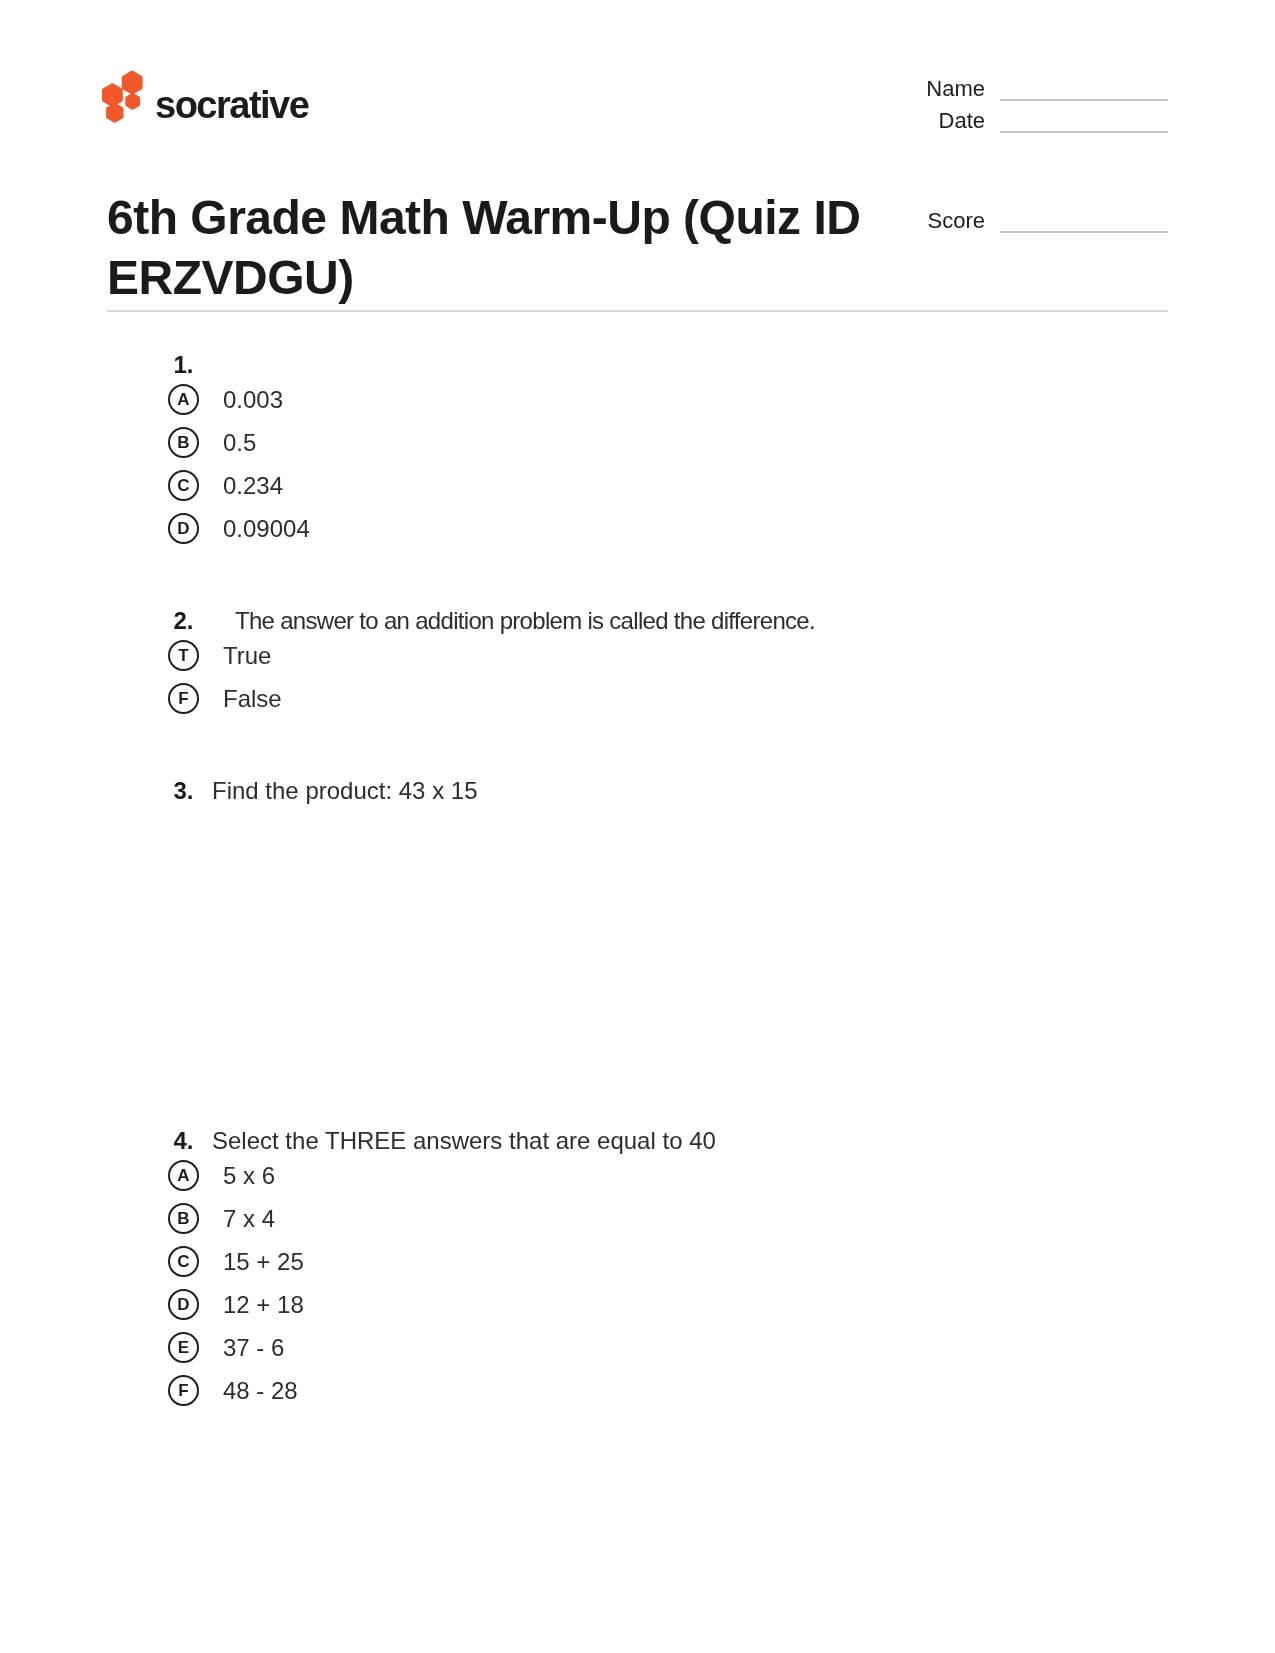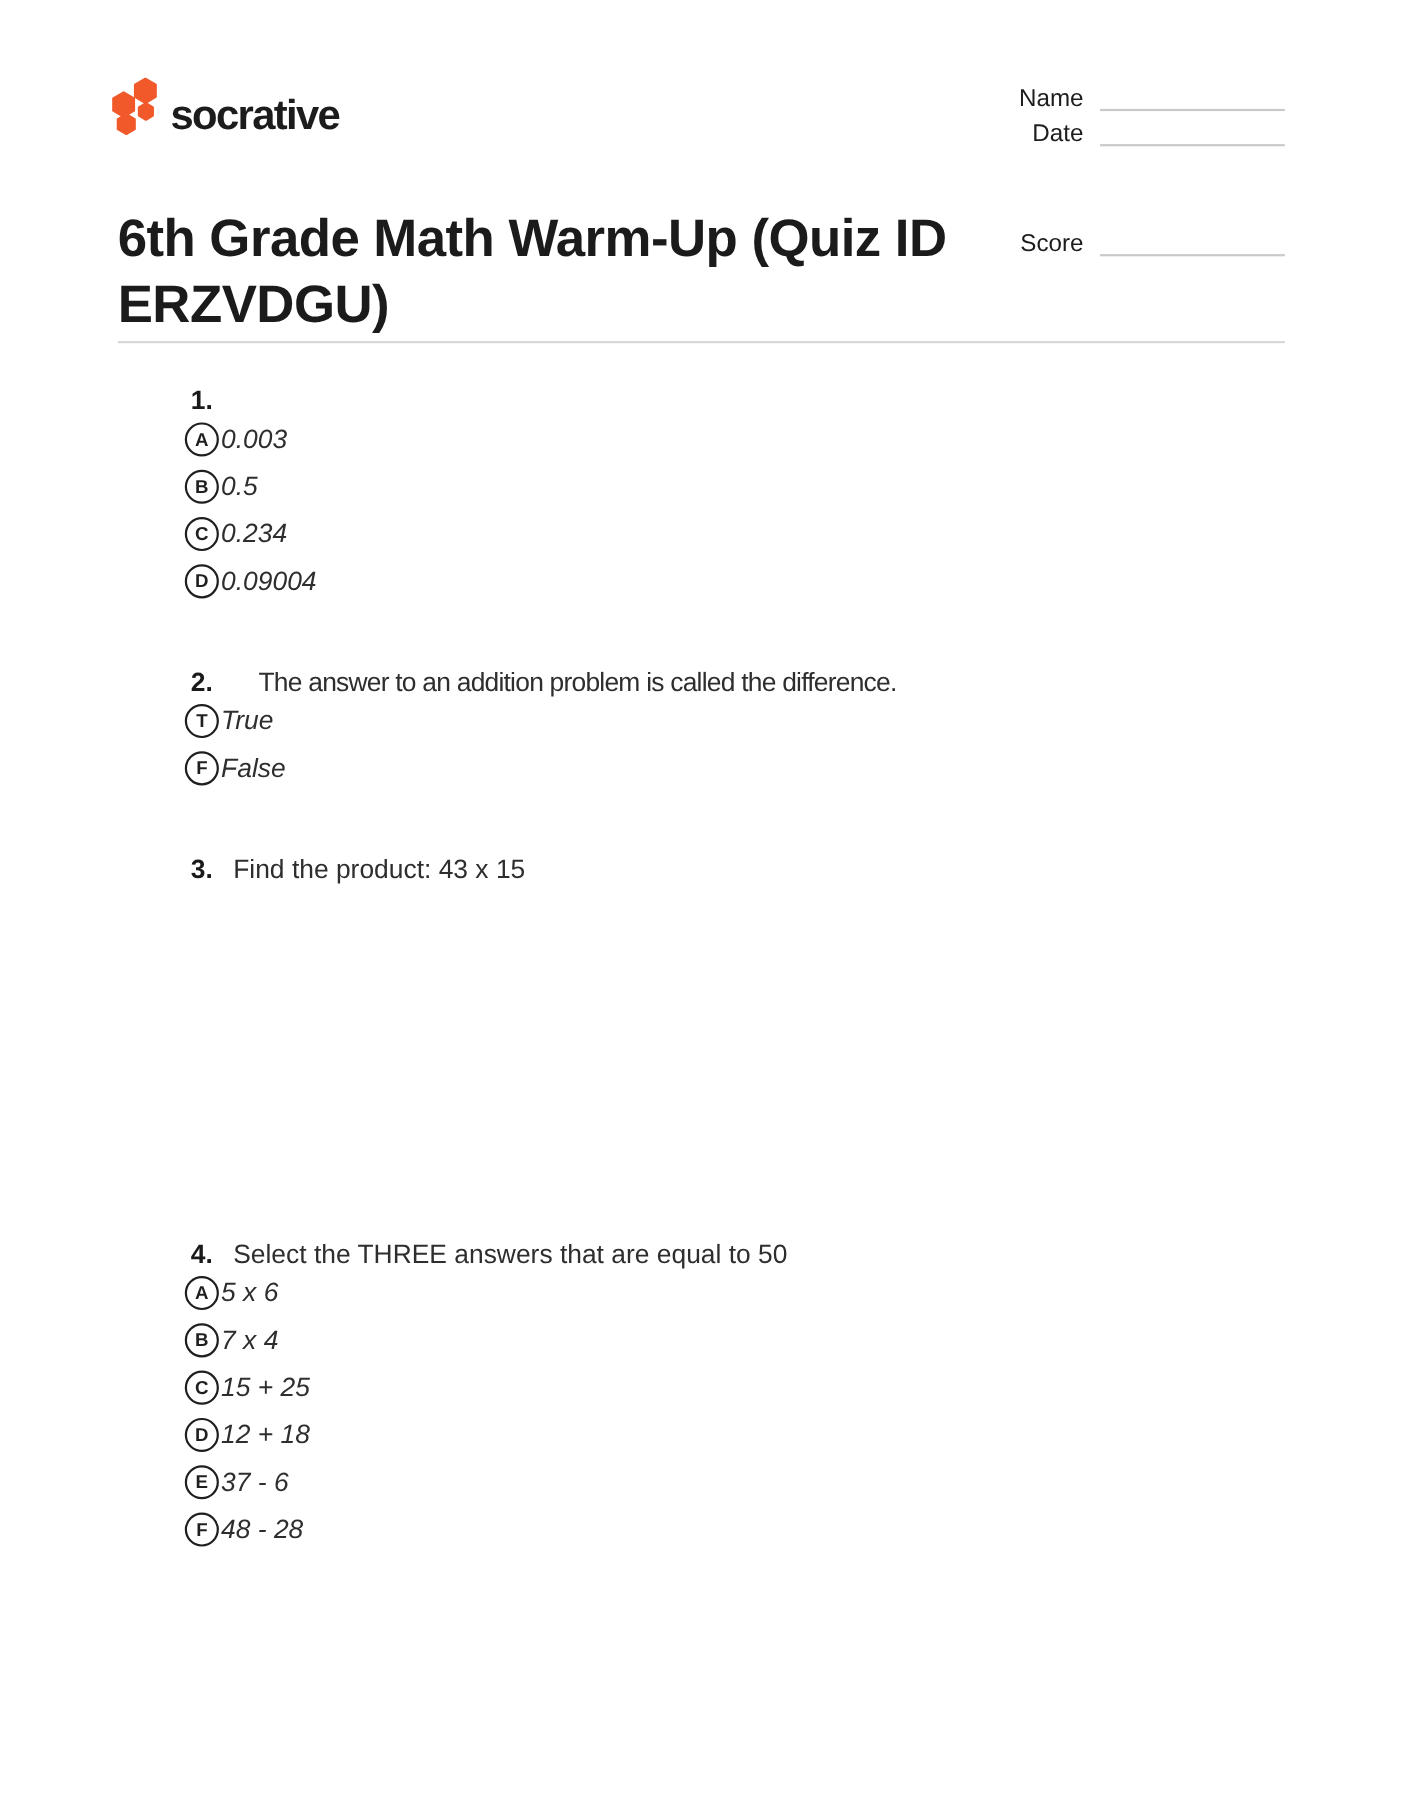--- a/index.html
+++ b/index.html
@@ -117,24 +117,23 @@
     border-radius: 50%;
     display: flex;
     align-items: center;
     justify-content: center;
     font-size: 17px;
     font-weight: 700;
     color: #1f1f1f;
     background: #ffffff;
   }
   .opt-text {
-    margin-left: 2px;
+    margin-left: 24px;
     font-size: 24px;
     color: #2e2e2e;
-    font-style: italic;
   }
 
   .q1 { top: 352px; }
   .q2 { top: 608px; }
   .q3 { top: 778px; }
   .q4 { top: 1128px; }
 
   .open-answer-space {
     position: absolute;
     left: 107px;
@@ -222,21 +221,21 @@
     <div class="q-head">
       <span class="q-num">3.</span>
       <span class="q-text">Find the product: 43 x 15</span>
     </div>
   </section>
   <div class="open-answer-space"></div>
 
   <section class="question q4">
     <div class="q-head">
       <span class="q-num">4.</span>
-      <span class="q-text">Select the THREE answers that are equal to 50</span>
+      <span class="q-text">Select the THREE answers that are equal to 40</span>
     </div>
     <div class="options">
       <div class="option">
         <span class="bubble">A</span>
         <span class="opt-text">5 x 6</span>
       </div>
       <div class="option">
         <span class="bubble">B</span>
         <span class="opt-text">7 x 4</span>
       </div>

